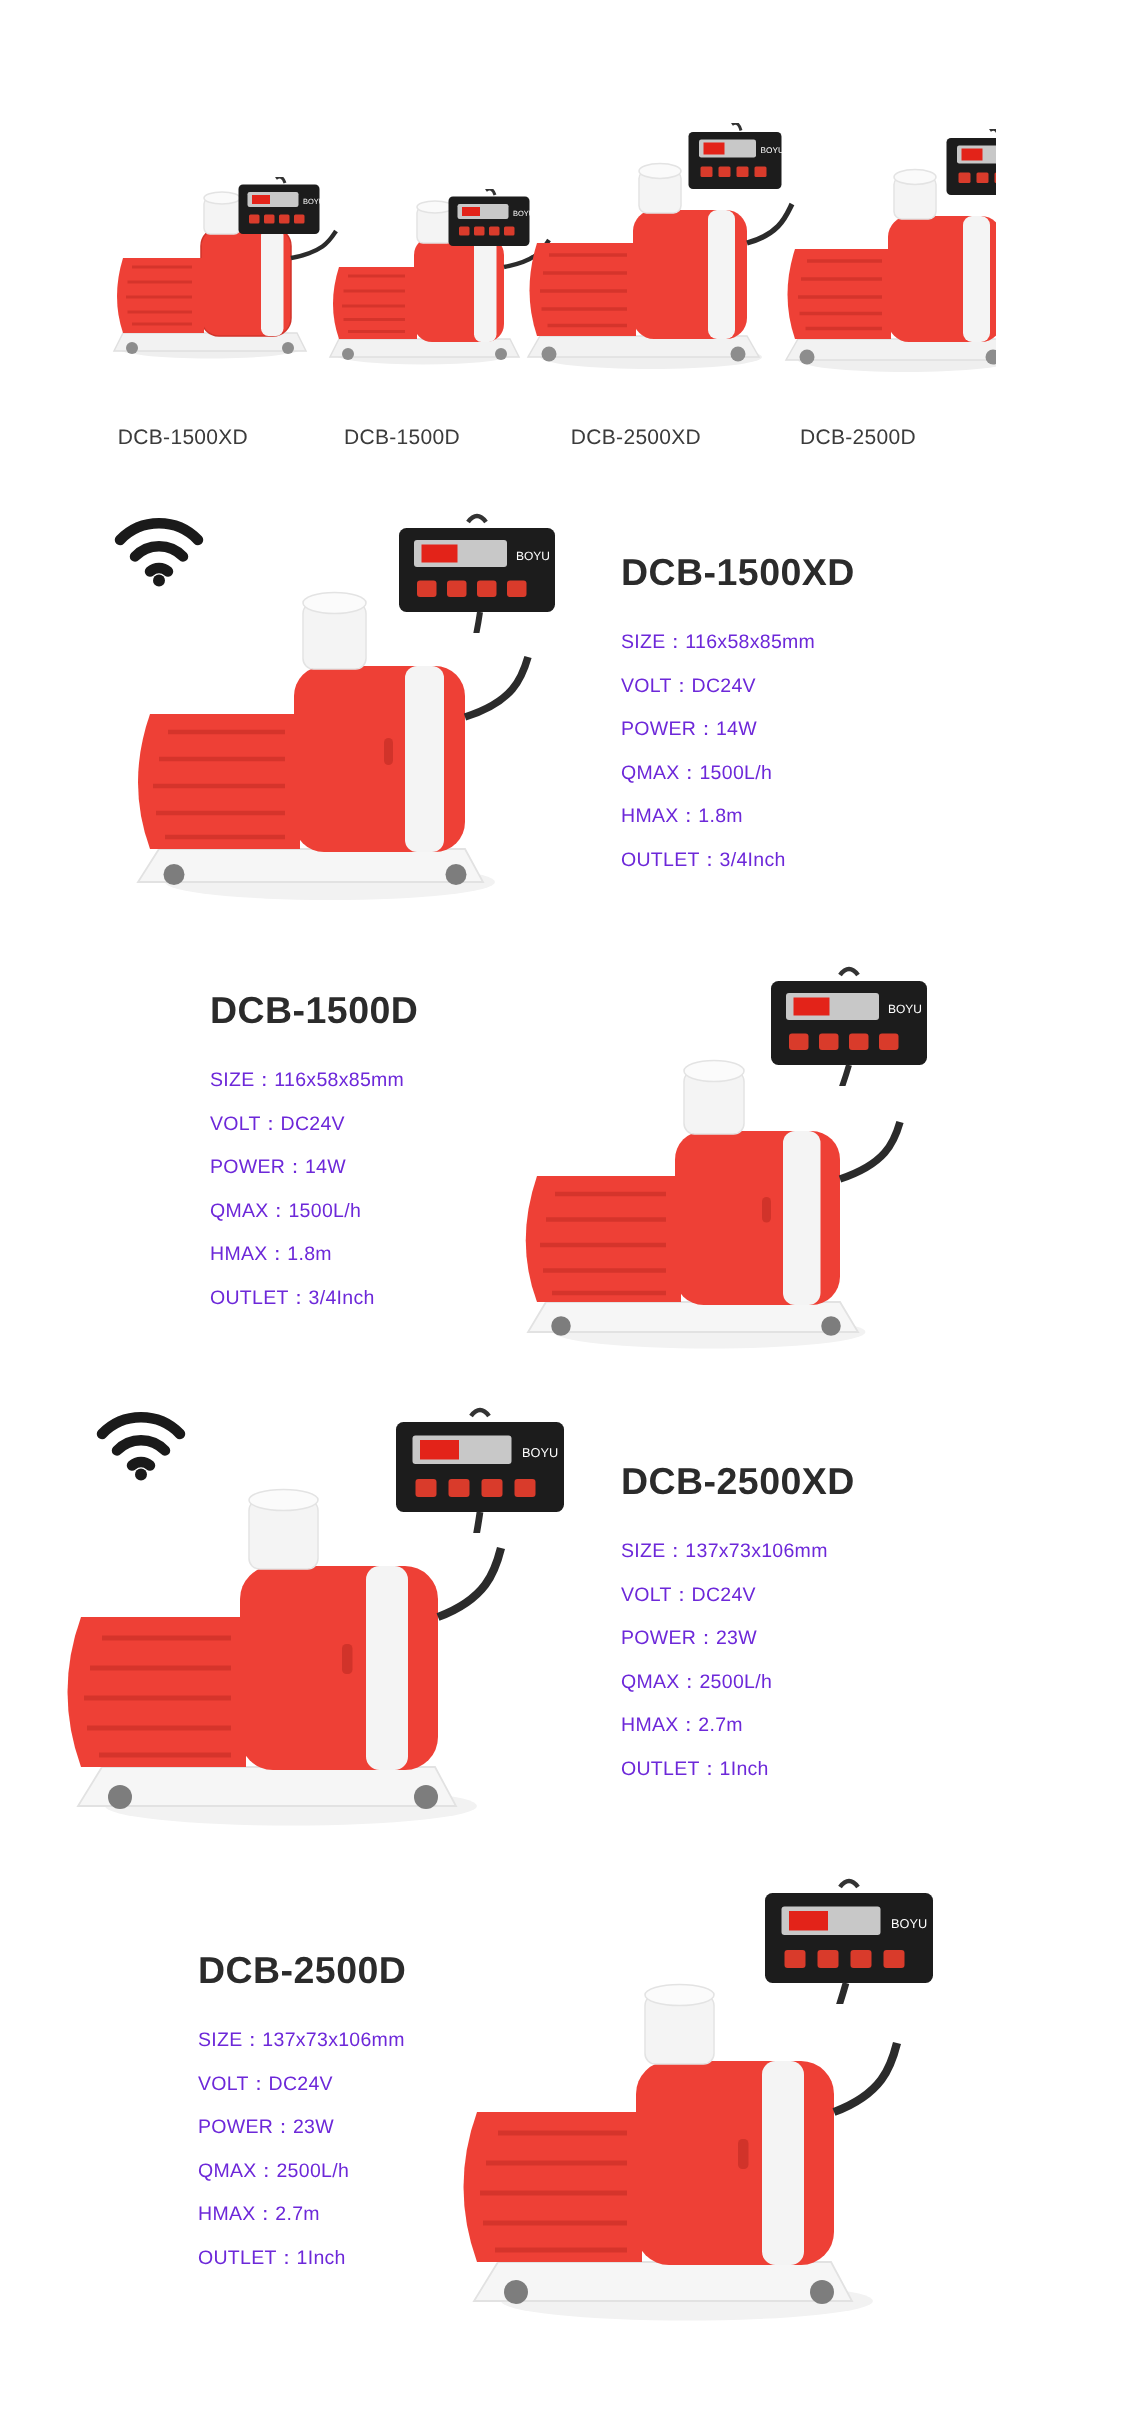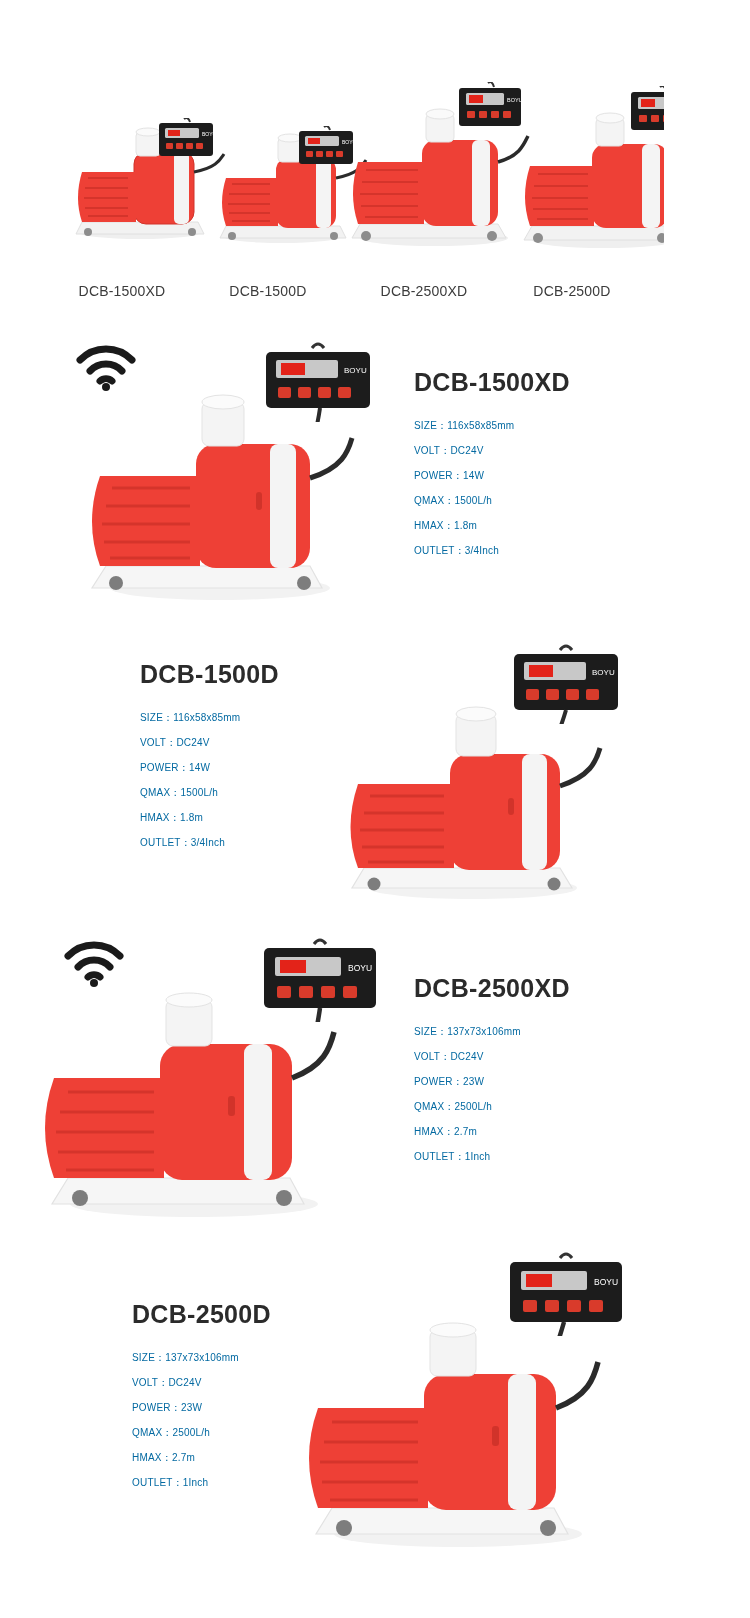--- a/index.html
+++ b/index.html
@@ -38,21 +38,21 @@
     width: 750px;
   }
   .spec { position: absolute; }
   .spec h2 {
     margin: 0 0 22px 0;
     font-size: 25px;
     font-weight: bold;
     color: #2b2b2b;
     letter-spacing: .3px;
   }
-  .spec .lines { font-size: 10px; color: #0369a1; }
+  .spec .lines { font-size: 13px; color: #6d28d9; }
   .spec .lines div {
     margin-bottom: 11px;
     white-space: nowrap;
     letter-spacing: .2px;
   }
   .spec .lines div .k { }
   .spec .lines div .v { }
 
   .wifi { position: absolute; }
 </style>

